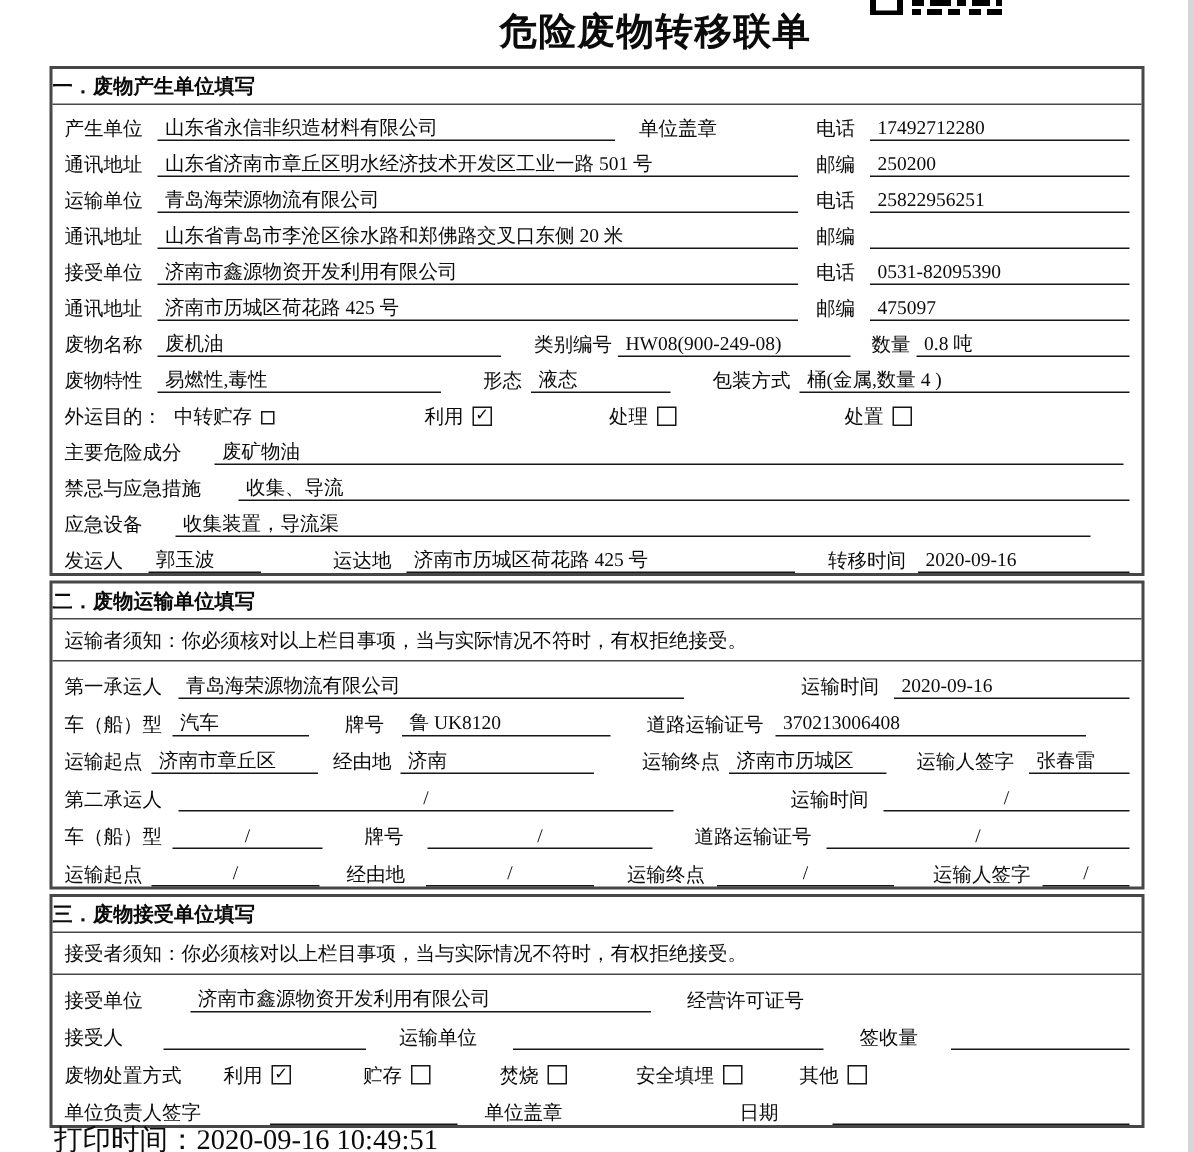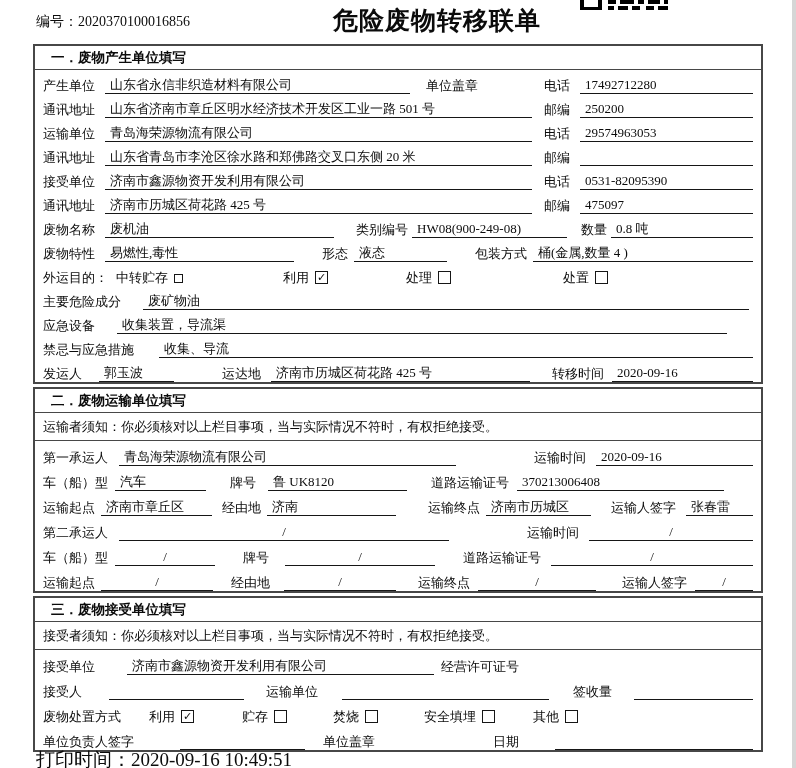--- a/index.html
+++ b/index.html
@@ -4,41 +4,40 @@
 <style>
   html,body{margin:0;padding:0;background:#fff;}
   .page{position:relative;width:796px;height:768px;background:#fff;overflow:hidden;
         font-family:"Liberation Serif","DejaVu Serif",serif;color:#0b0b0b;}
   .edge-strip{position:absolute;right:0;top:0;width:4px;height:768px;background:#d6d6d6;}
   .serial{position:absolute;left:36px;top:13px;font-size:14px;white-space:nowrap;}
   .title{position:absolute;left:333px;top:4px;font-size:25px;font-weight:bold;letter-spacing:1px;white-space:nowrap;}
   .qr{position:absolute;left:580px;top:0;}
   .form{position:absolute;left:33px;top:44px;width:730px;}
   .section{border:2px solid #474747;background:#fff;margin-bottom:3px;}
-  .sec-header{border-bottom:1.5px solid #474747;font-weight:bold;font-size:13.5px;padding:3px 8px 2px 16px;}
+  .sec-header{border-bottom:1.5px solid #474747;font-weight:bold;font-size:13.5px;padding:3px 8px 2px 0;}
   .notice{border-bottom:1.5px solid #474747;font-size:13px;padding:5px 8px 4px 8px;}
   .row{display:flex;align-items:flex-end;height:24px;padding:0 8px;font-size:13px;white-space:nowrap;}
   .s23 .row{height:25px;}
   .row>*{line-height:17px;}
   .lbl{flex:0 0 auto;}
   .val{border-bottom:1px solid #161616;padding:0 2px 0 5px;flex:0 0 auto;overflow:hidden;}
   .fill{flex:1 1 auto;}
   .ctr{text-align:center;padding:0;}
   .cb{flex:0 0 auto;box-sizing:border-box;width:13px;height:13px;border:1.3px solid #161616;
       margin:0 0 2px 6px;font-size:11px;line-height:10px;text-align:center;}
   .cb.small{width:9px;height:9px;margin-bottom:3px;}
   .footer{position:absolute;left:36px;top:747px;font-size:19px;white-space:nowrap;}
 </style>
 </head>
 <body>
 
 <div class="page">
   <div class="edge-strip"></div>
 
-  <div class="serial"><span>编号：</span><span>2020370100016856</span></div>
   <div class="title">危险废物转移联单</div>
 
   <svg class="qr" width="90" height="11" viewBox="0 0 90 11">
     <rect x="0" y="0" width="4" height="10" fill="#000"></rect>
       <rect x="18" y="0" width="4" height="10" fill="#000"></rect>
     <rect x="0" y="7" width="22" height="3" fill="#000"></rect>
     <rect x="28" y="0" width="8" height="4" fill="#000"></rect>
       <rect x="40" y="0" width="14" height="4" fill="#000"></rect>
     <rect x="58" y="0" width="6" height="4" fill="#000"></rect>
       <rect x="68" y="0" width="12" height="4" fill="#000"></rect>
@@ -67,21 +66,21 @@
         <span class="lbl" style="width:62px">通讯地址</span>
         <span class="val fill">山东省济南市章丘区明水经济技术开发区工业一路 501 号</span>
         <span class="lbl" style="margin-left:12px;width:36px">邮编</span>
         <span class="val" style="width:166px">250200</span>
       </div>
 
       <div class="row">
         <span class="lbl" style="width:62px">运输单位</span>
         <span class="val fill">青岛海荣源物流有限公司</span>
         <span class="lbl" style="margin-left:12px;width:36px">电话</span>
-        <span class="val" style="width:166px">29574963053</span>
+        <span class="val" style="width:166px">25822956251</span>
       </div>
 
       <div class="row">
         <span class="lbl" style="width:62px">通讯地址</span>
         <span class="val fill">山东省青岛市李沧区徐水路和郑佛路交叉口东侧 20 米</span>
         <span class="lbl" style="margin-left:12px;width:36px">邮编</span>
         <span class="val" style="width:166px"></span>
       </div>
 
       <div class="row">
@@ -127,27 +126,27 @@
         <span class="lbl" style="margin-left:112px">处置</span>
         <span class="cb"></span>
       </div>
 
       <div class="row">
         <span class="lbl" style="width:100px">主要危险成分</span>
         <span class="val fill" style="margin-right:4px">废矿物油</span>
       </div>
 
       <div class="row">
+        <span class="lbl" style="width:116px">禁忌与应急措施</span>
+        <span class="val fill">收集、导流</span>
+      </div>
+
+      <div class="row">
         <span class="lbl" style="width:74px">应急设备</span>
         <span class="val fill" style="margin-right:26px">收集装置，导流渠</span>
-      </div>
-
-      <div class="row">
-        <span class="lbl" style="width:116px">禁忌与应急措施</span>
-        <span class="val fill">收集、导流</span>
       </div>
 
       <div class="row">
         <span class="lbl" style="width:48px">发运人</span>
         <span class="val" style="width:68px;margin-left:8px">郭玉波</span>
         <span class="lbl" style="margin-left:48px">运达地</span>
         <span class="val" style="width:252px;margin-left:10px">济南市历城区荷花路 425 号</span>
         <span class="lbl" style="margin-left:22px">转移时间</span>
         <span class="val fill" style="margin-left:8px">2020-09-16</span>
       </div>
@@ -212,21 +211,21 @@
       </div>
     </div>
 
     <div class="section s23">
       <div class="sec-header">三．废物接受单位填写</div>
       <div class="notice">接受者须知：你必须核对以上栏目事项，当与实际情况不符时，有权拒绝接受。</div>
 
       <div class="row">
         <span class="lbl" style="width:62px">接受单位</span>
         <span class="val" style="width:300px;margin-left:22px">济南市鑫源物资开发利用有限公司</span>
-        <span class="lbl" style="margin-left:7px">经营许可证号</span>
+        <span class="lbl" style="margin-left:24px">经营许可证号</span>
       </div>
 
       <div class="row">
         <span class="lbl" style="width:48px">接受人</span>
         <span class="val" style="width:128px;margin-left:18px"></span>
         <span class="lbl" style="margin-left:22px">运输单位</span>
         <span class="val" style="width:200px;margin-left:24px"></span>
         <span class="lbl" style="margin-left:24px">签收量</span>
         <span class="val fill" style="margin-left:22px"></span>
       </div>

